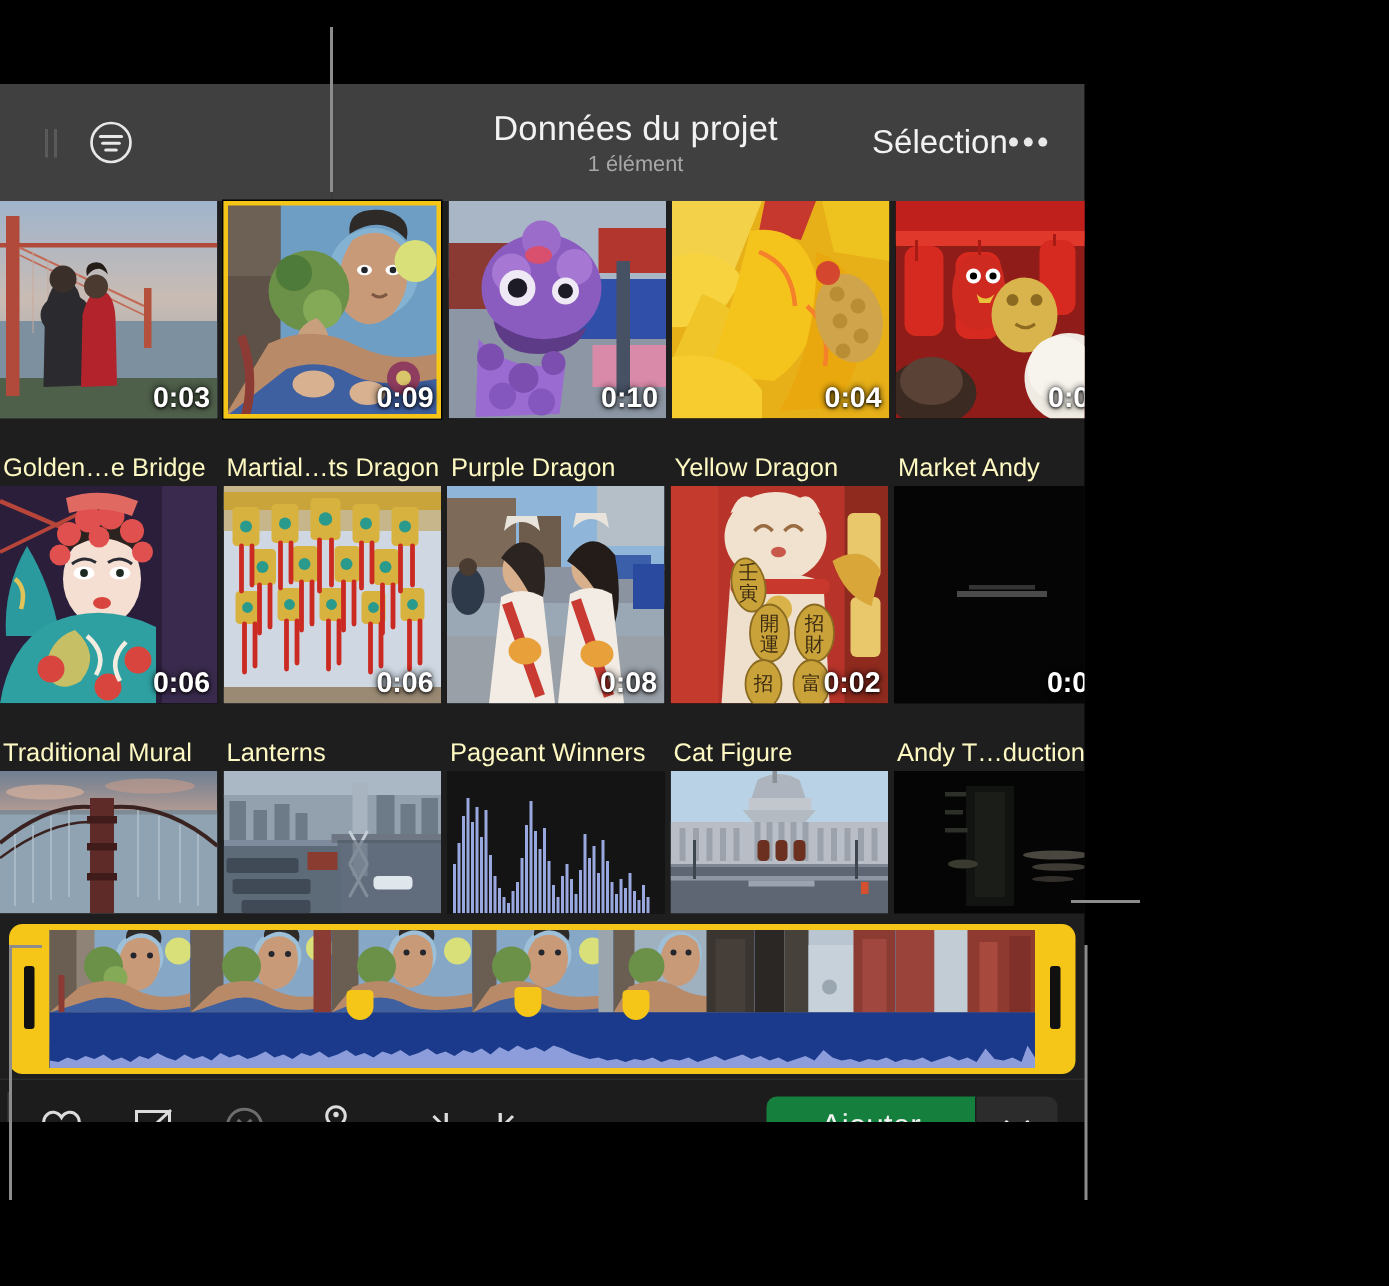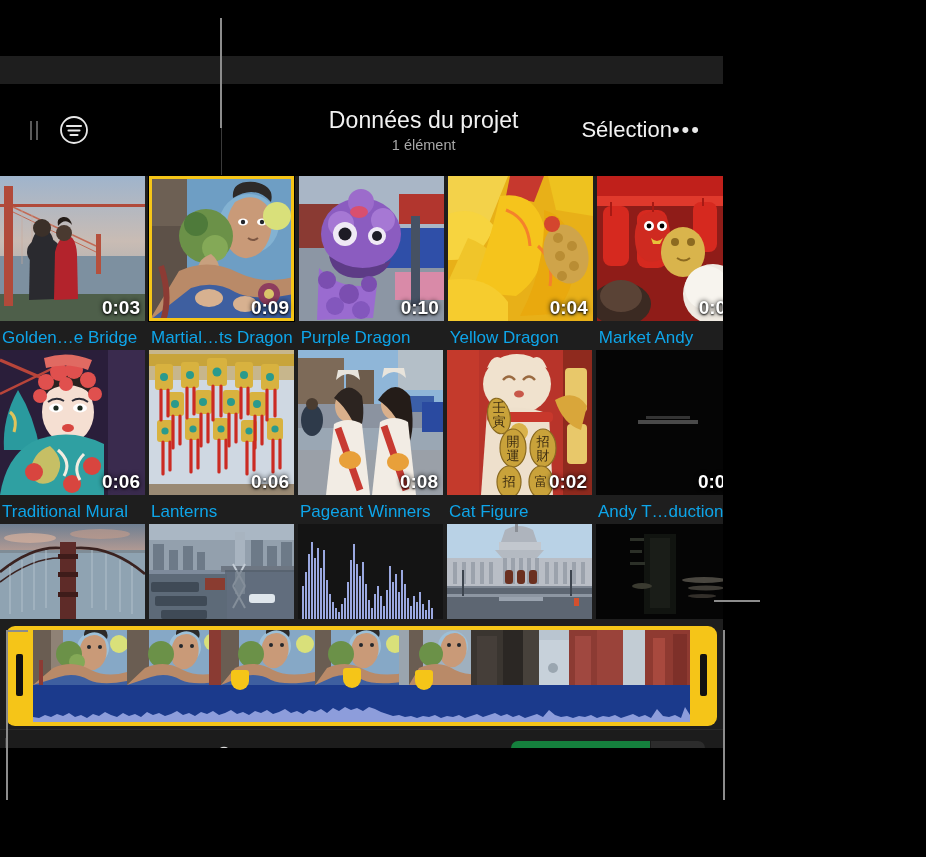--- a/index.html
+++ b/index.html
@@ -22,22 +22,22 @@
   
   #panel {
     position: absolute; left: 0; top: 56px;
     width: 723px; height: 692px;
     background: #1e1e1e;
     overflow: hidden;
   }
 
   
   #header {
-    position: relative; height: 92px; background: #000000;
-    display: flex; align-items: center; margin-top: 28px;
+    position: relative; height: 78px; background: #404040;
+    display: flex; align-items: center;
   }
   #header-left {
     width: 222px; height: 100%;
     display: flex; align-items: center; gap: 20px; padding-left: 30px;
     border-right: 1px solid #3a3a3a;
   }
   .pause-icon { display: flex; gap: 4px; }
   .pause-icon i { display: block; width: 2px; height: 19px; background: #5a5a5a; }
   .filter-icon { width: 32px; height: 32px; }
   #header-center {
@@ -65,22 +65,22 @@
   .thumb.selected {
     outline: 3px solid #f5c518; outline-offset: -3px;
     box-shadow: 0 0 0 1px #000;
   }
   .thumb .dur {
     position: absolute; right: 5px; bottom: 2px;
     font-size: 19px; font-weight: bold; color: #fff;
     text-shadow: 0 0 5px rgba(0,0,0,.95), 0 1px 2px rgba(0,0,0,.95);
   }
   .cap {
-    font-size: 17px; color: #0ea5e9; padding: 4px 2px 5px 2px;
-    white-space: nowrap; overflow: hidden; height: 29px; line-height: 25px;
+    font-size: 17px; color: #fef9c3; padding: 4px 2px 5px 2px;
+    white-space: nowrap; overflow: hidden; height: 29px; line-height: 25px; margin-top: 16px;
   }
   .thumb-short { height: 95px; }
 
   
   #timeline-wrap {
     position: relative; height: 110px; padding: 7px 6px 3px 6px;
   }
   #clip {
     position: relative; height: 100px; width: 711px;
     background: #f5c518; border-radius: 9px; overflow: hidden;

